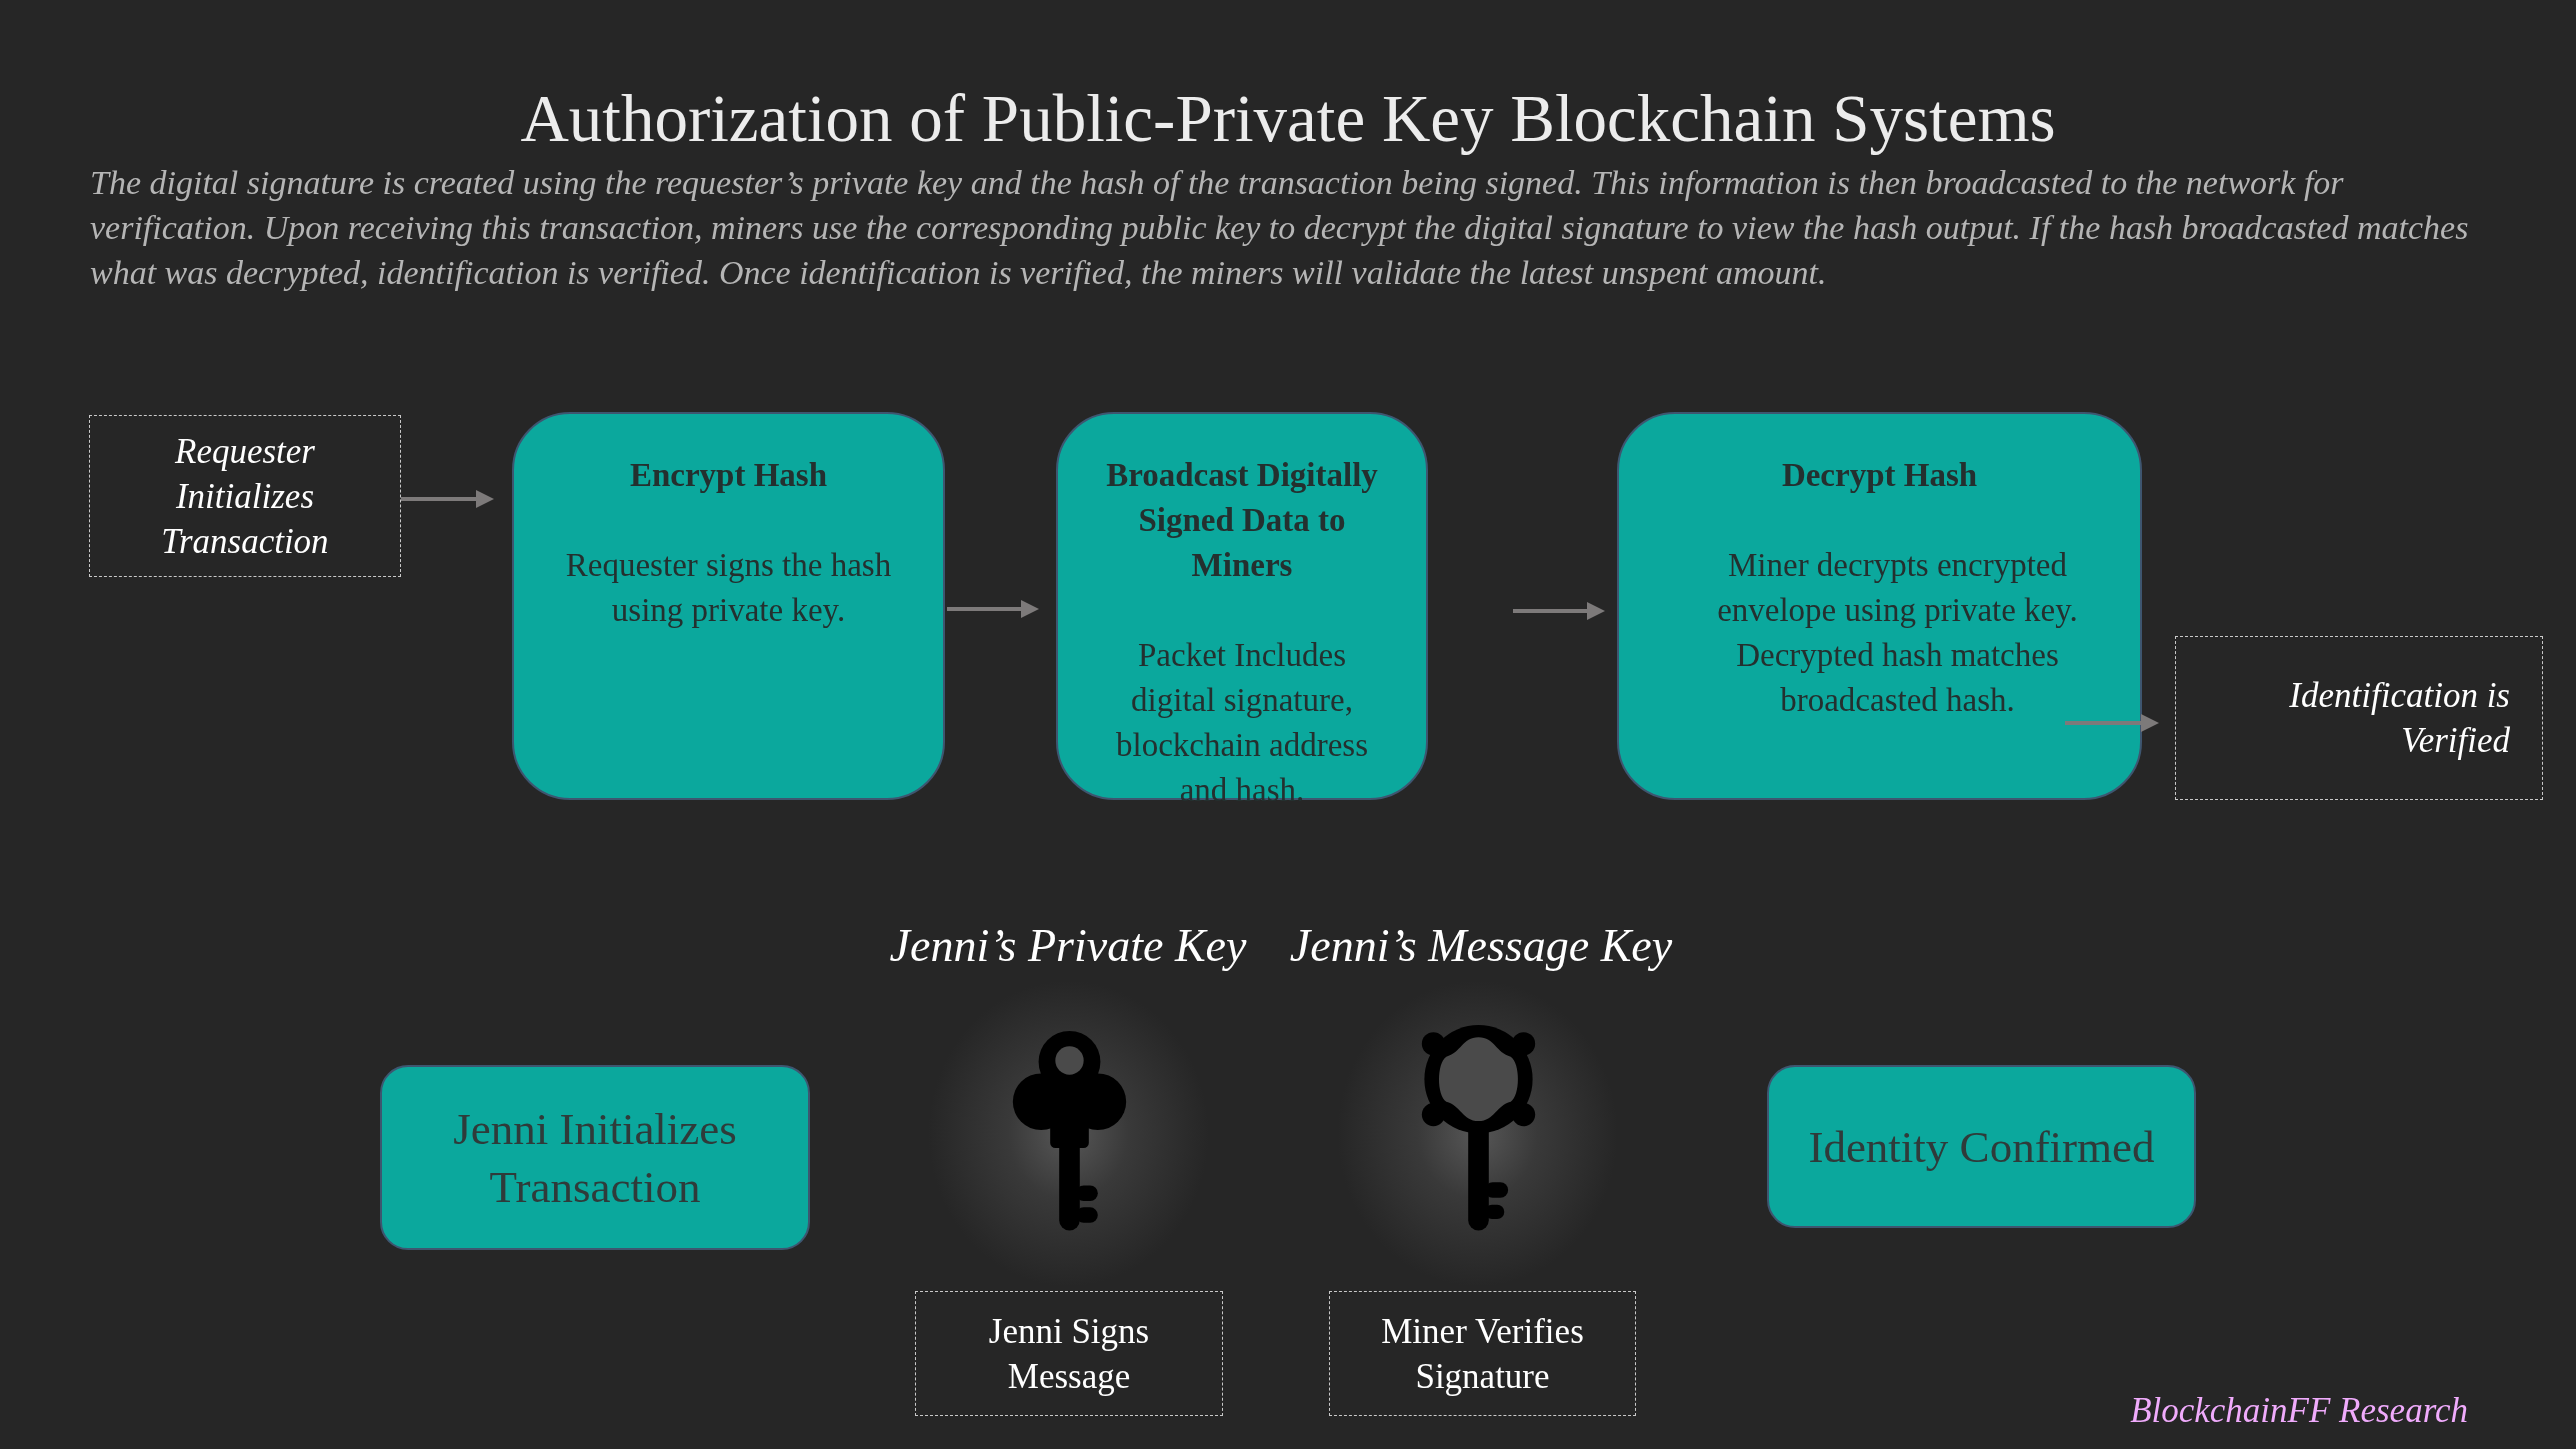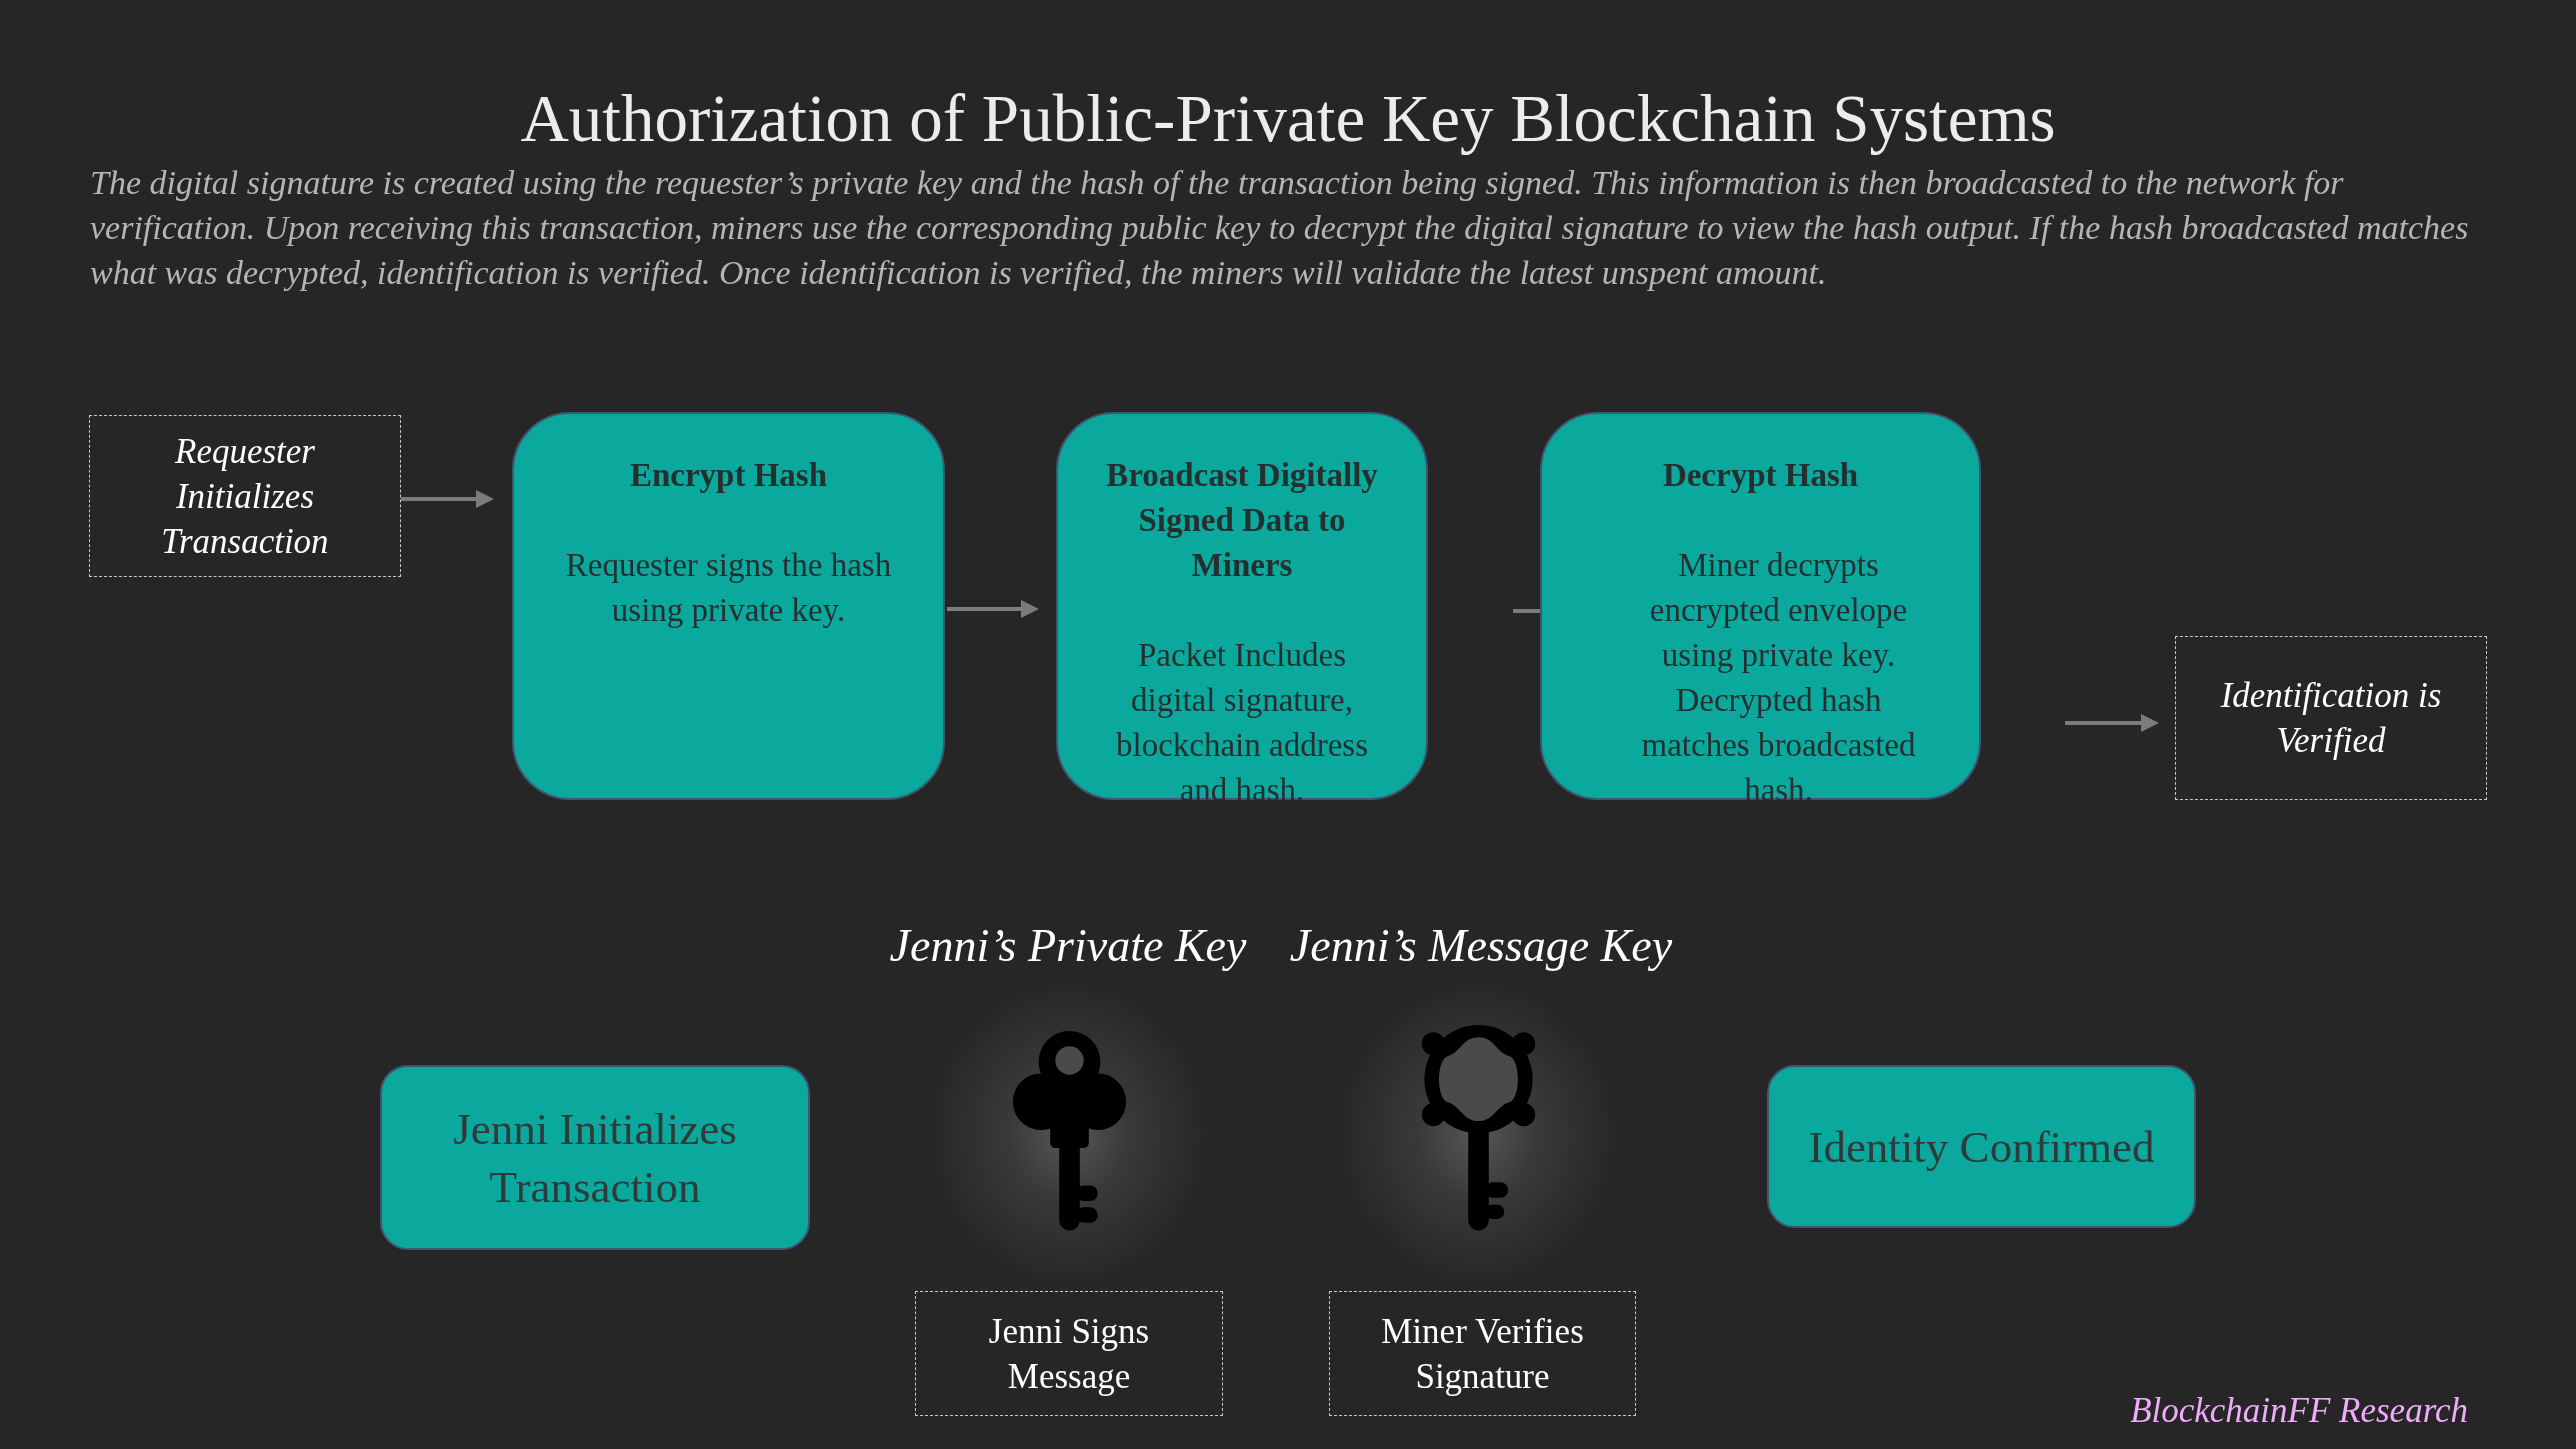--- a/index.html
+++ b/index.html
@@ -72,27 +72,27 @@
   <div class="body">Requester signs the hash using private key.</div>
 </div>
 <div class="abs arrow" style="left:947px; top:607px; width:75px;"></div>
 
 <div class="abs teal step" style="left:1056px; top:412px; width:372px; height:388px;">
   <div class="head" style="padding:0 32px;">Broadcast Digitally Signed Data to Miners</div>
   <div class="body" style="padding:0 39px;">Packet Includes digital signature, blockchain address and hash.</div>
 </div>
 <div class="abs arrow" style="left:1513px; top:609px; width:75px;"></div>
 
-<div class="abs teal step" style="left:1540px; top:412px; width:441px; height:388px;">
+<div class="abs teal step" style="left:1617px; top:412px; width:525px; height:388px;">
   <div class="head">Decrypt Hash</div>
   <div class="body" style="padding:0 57px;margin-left:36px;">Miner decrypts encrypted envelope using private key. Decrypted hash matches broadcasted hash.</div>
 </div>
 <div class="abs arrow" style="left:2065px; top:721px; width:77px;"></div>
 
-<div class="abs dashed" style="left:2175px; top:636px; width:312px; height:164px;">
+<div class="abs dashed" style="left:2175px; top:636px; width:368px; height:164px;text-align:right;">
   <span class="txt italic" style="padding:0 32px;">Identification is Verified</span>
 </div>
 
 <div class="abs teal pill" style="left:380px; top:1065px; width:430px; height:185px;">
   <span style="padding:0 39px;">Jenni Initializes Transaction</span>
 </div>
 
 <div class="abs keylabel" style="left:875px; top:914px; width:386px; line-height:64px;">Jenni’s Private Key</div>
 <div class="abs keylabel" style="left:1288px; top:914px; width:386px; line-height:64px;">Jenni’s Message Key</div>
 

